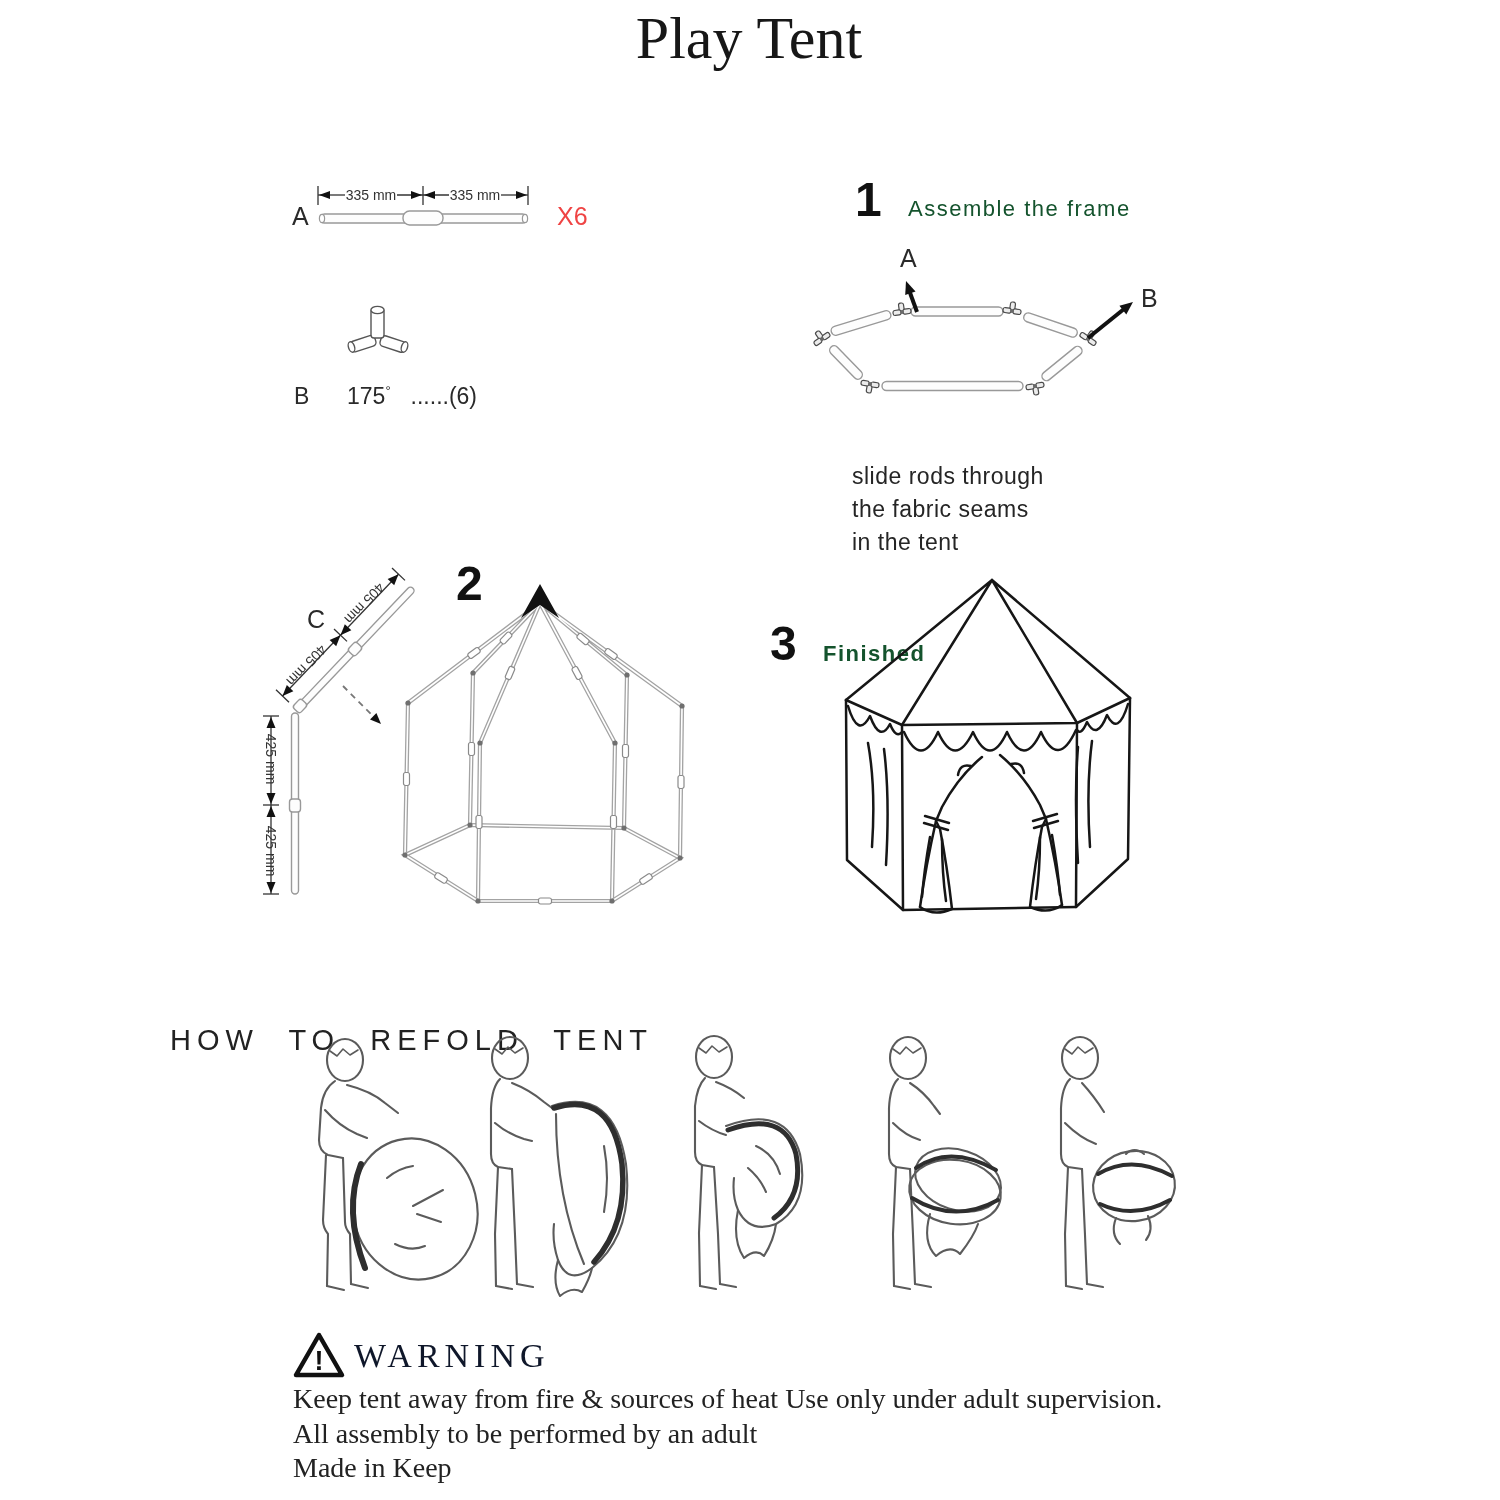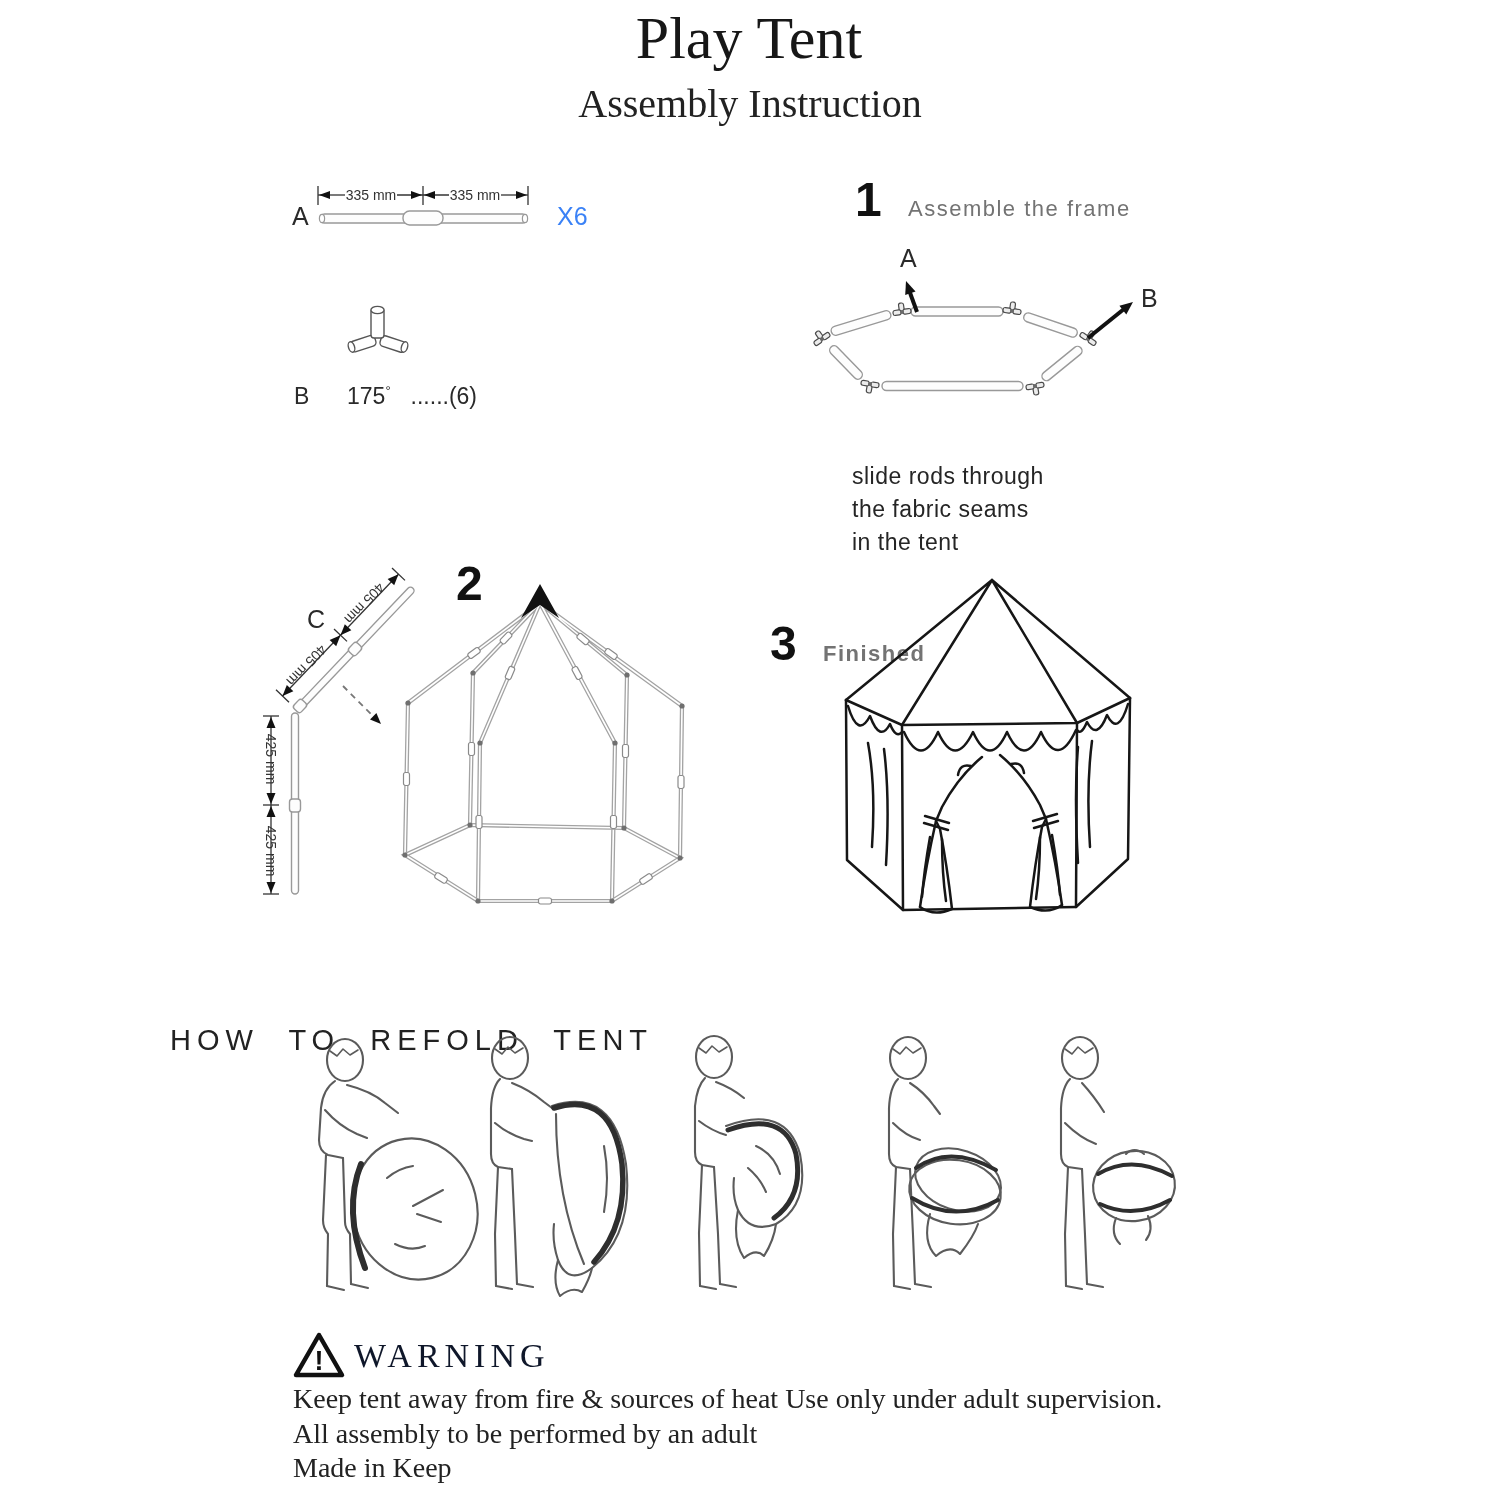--- a/index.html
+++ b/index.html
@@ -3,25 +3,25 @@
 <meta charset="utf-8">
 <style>
   html,body{margin:0;padding:0;background:#fff;}
   #page{position:relative;width:1500px;height:1500px;background:#ffffff;overflow:hidden;
         font-family:"Liberation Sans",sans-serif;color:#1c1c1c;}
   .abs{position:absolute;}
   .serif{font-family:"Liberation Serif",serif;}
   .title{left:0;top:4px;width:1498px;text-align:center;font-size:60px;color:#171717;}
   .subtitle{left:0;top:80px;width:1500px;text-align:center;font-size:40px;color:#222;}
   .part-label{font-size:25px;color:#2a2a2a;}
-  .qty{font-size:25px;color:#3b82f6;}
+  .qty{font-size:25px;color:#ef4444;}
   .specrow{font-size:23px;color:#2a2a2a;}
   .specrow sup{font-size:13px;}
   .step-num{font-size:48px;font-weight:bold;color:#111;}
-  .step-title{font-size:22px;letter-spacing:1.5px;color:#737373;}
+  .step-title{font-size:22px;letter-spacing:1.5px;color:#14532d;}
   .caption{font-size:23px;line-height:33px;color:#252525;letter-spacing:0.5px;margin-top:44px;}
   .refold-heading{left:170px;top:1024px;width:1000px;text-align:left;font-size:29px;
                   letter-spacing:6px;word-spacing:16px;color:#222;}
   .warn-head{font-size:34px;letter-spacing:5px;color:#0f172a;}
   .warn-line{font-size:28px;color:#222;}
   svg{overflow:visible;}
   svg text{font-family:"Liberation Sans",sans-serif;}
   .dimtxt{font-size:14px;fill:#333;}
   .svglabel{font-size:25px;fill:#2a2a2a;}
   .rod{fill:#fdfdfd;stroke:#999;stroke-width:1.4;}
@@ -32,21 +32,20 @@
   .tent{stroke:#161616;stroke-width:2.5;fill:none;stroke-linecap:round;stroke-linejoin:round;}
   .fig{stroke:#5b5b5b;stroke-width:2.1;fill:none;stroke-linecap:round;stroke-linejoin:round;}
   .figdark{stroke:#2e2e2e;fill:none;stroke-linecap:round;}
 </style>
 </head>
 <body>
 
 <div id="page">
 
   <div class="abs serif title">Play Tent</div>
-  <div class="abs serif subtitle">Assembly Instruction</div>
 
   <div class="abs part-label" style="left:292px;top:202px;">A</div>
   <svg class="abs" style="left:315px;top:178px;" width="230" height="62">
     <line class="dim" x1="3" y1="8" x2="3" y2="27"></line>
     <line class="dim" x1="108" y1="8" x2="108" y2="27"></line>
     <line class="dim" x1="213" y1="8" x2="213" y2="27"></line>
     <line class="dim" x1="3" y1="17" x2="30" y2="17"></line>
     <line class="dim" x1="82" y1="17" x2="134" y2="17"></line>
     <line class="dim" x1="186" y1="17" x2="213" y2="17"></line>
     <polygon class="arrowfill" points="0,0 -11,-4 -11,4" transform="translate(4,17) rotate(180)"></polygon>

